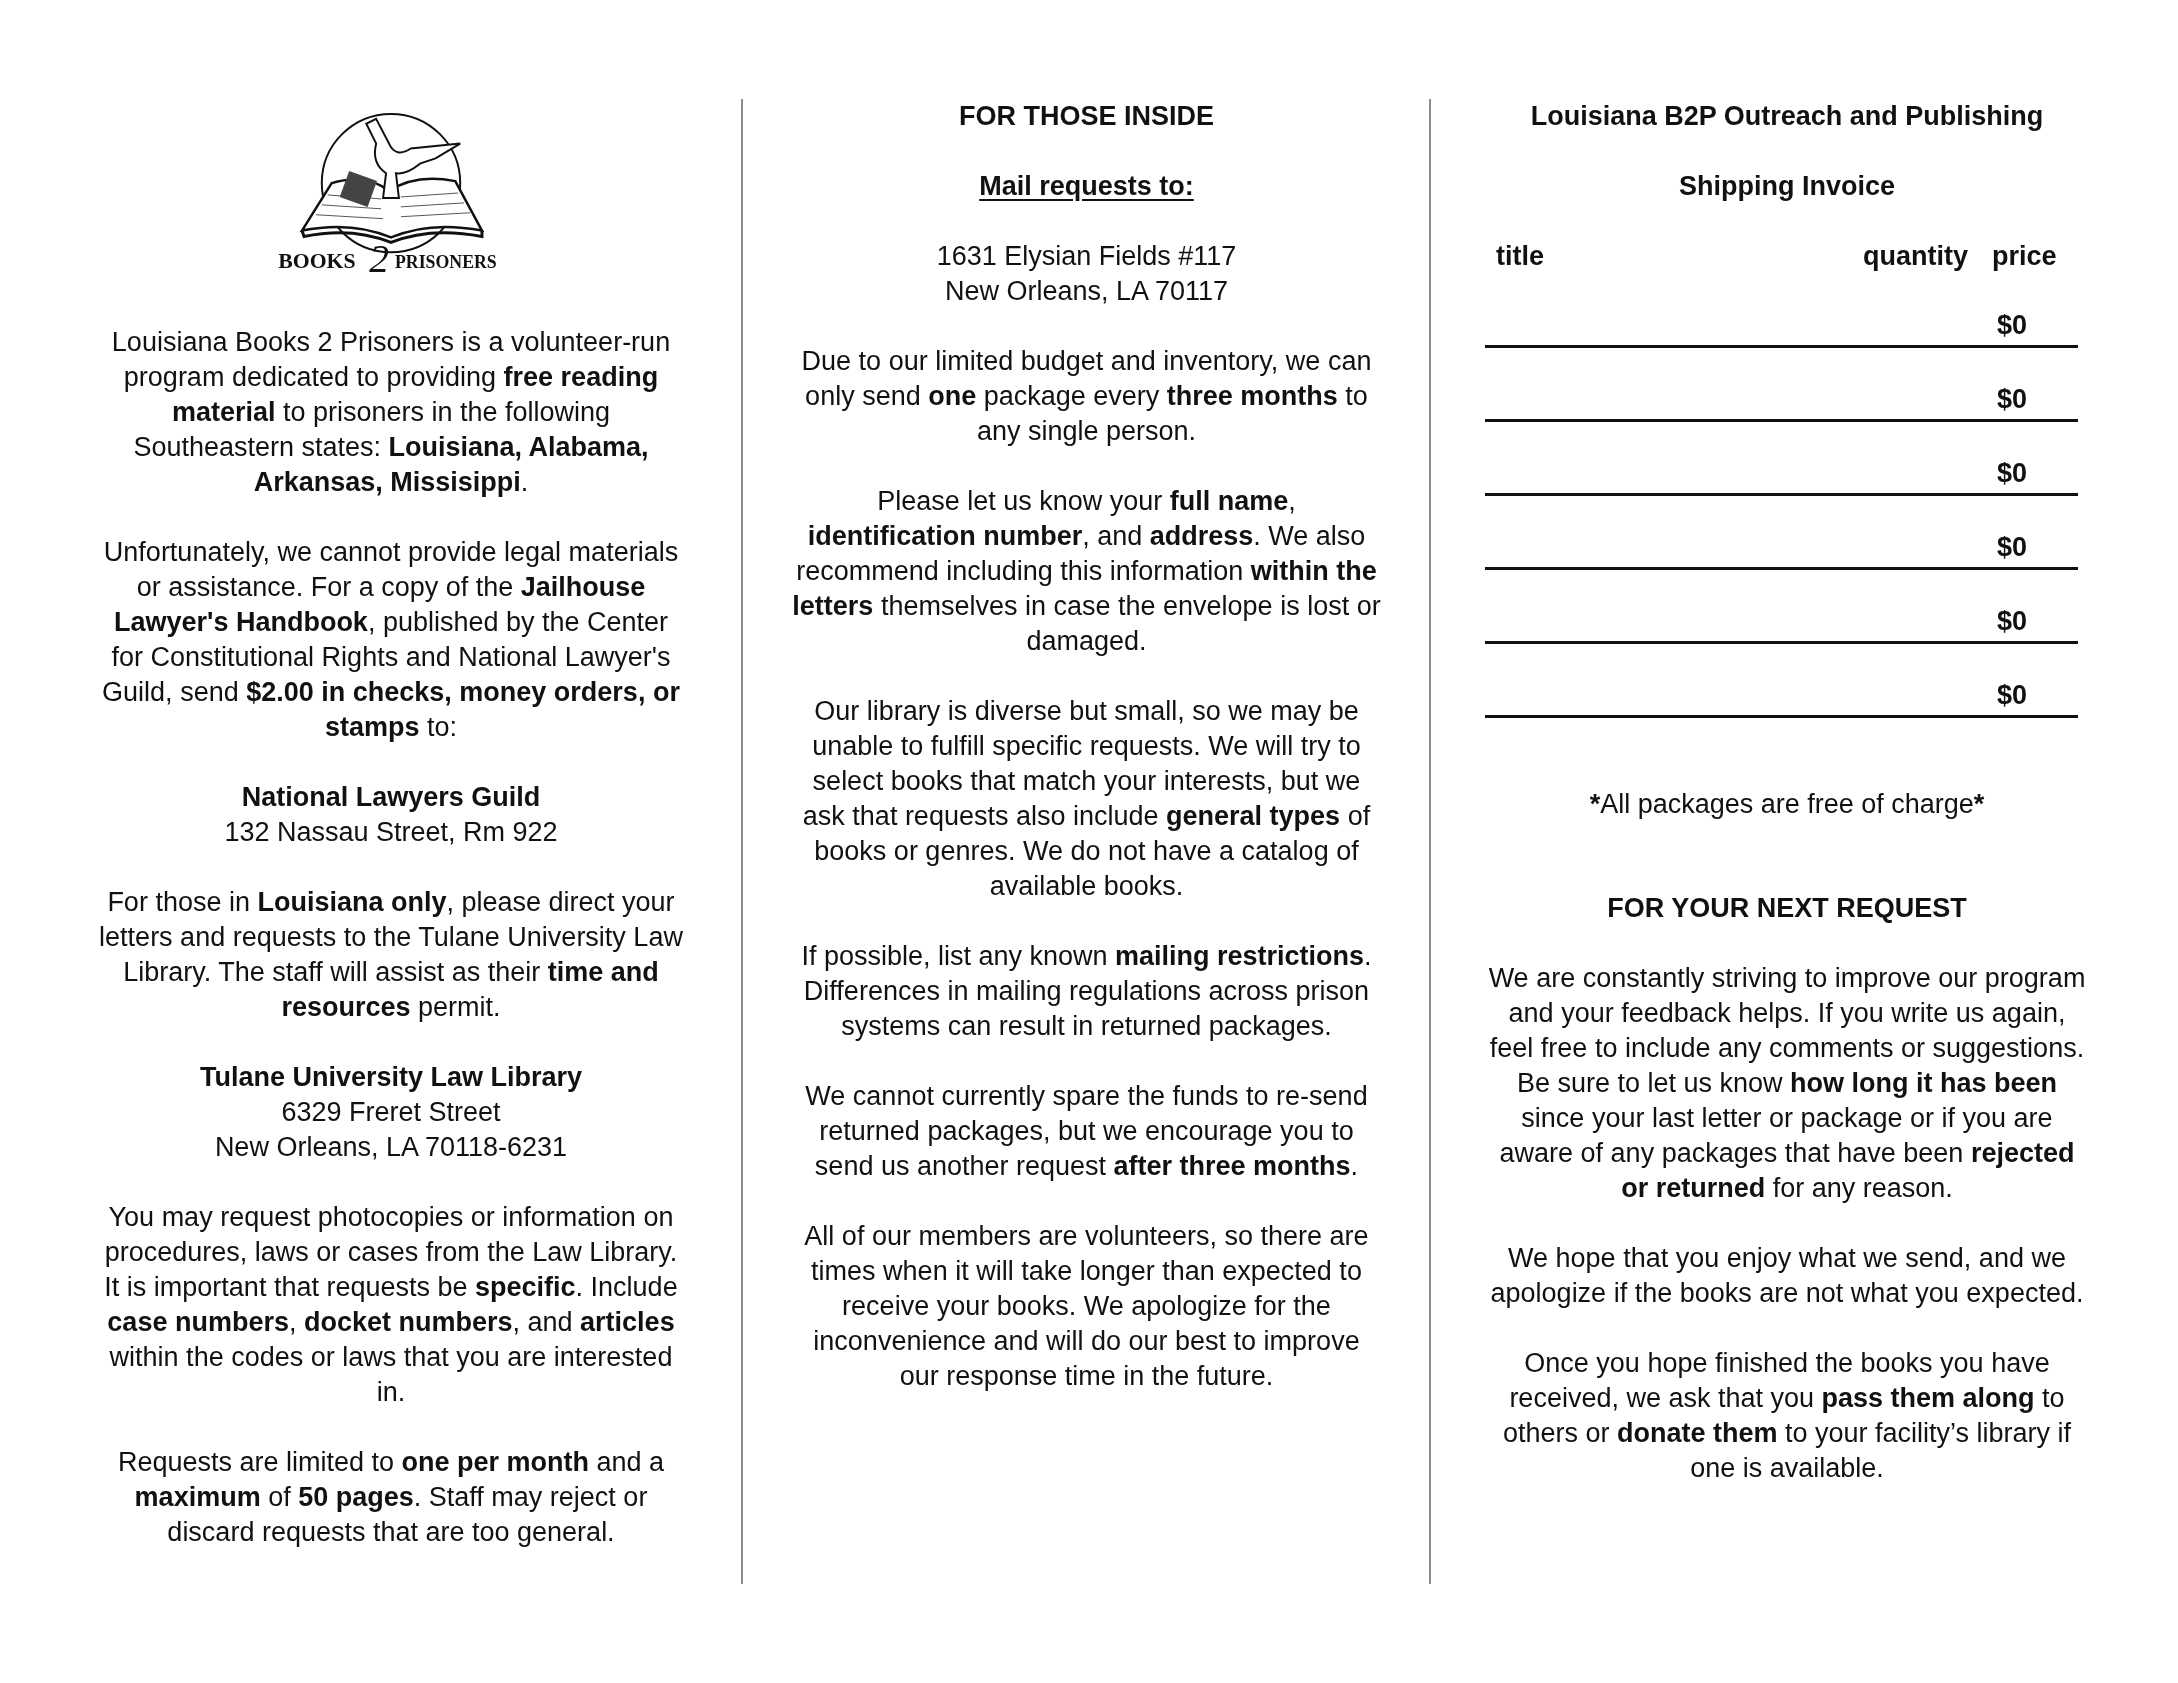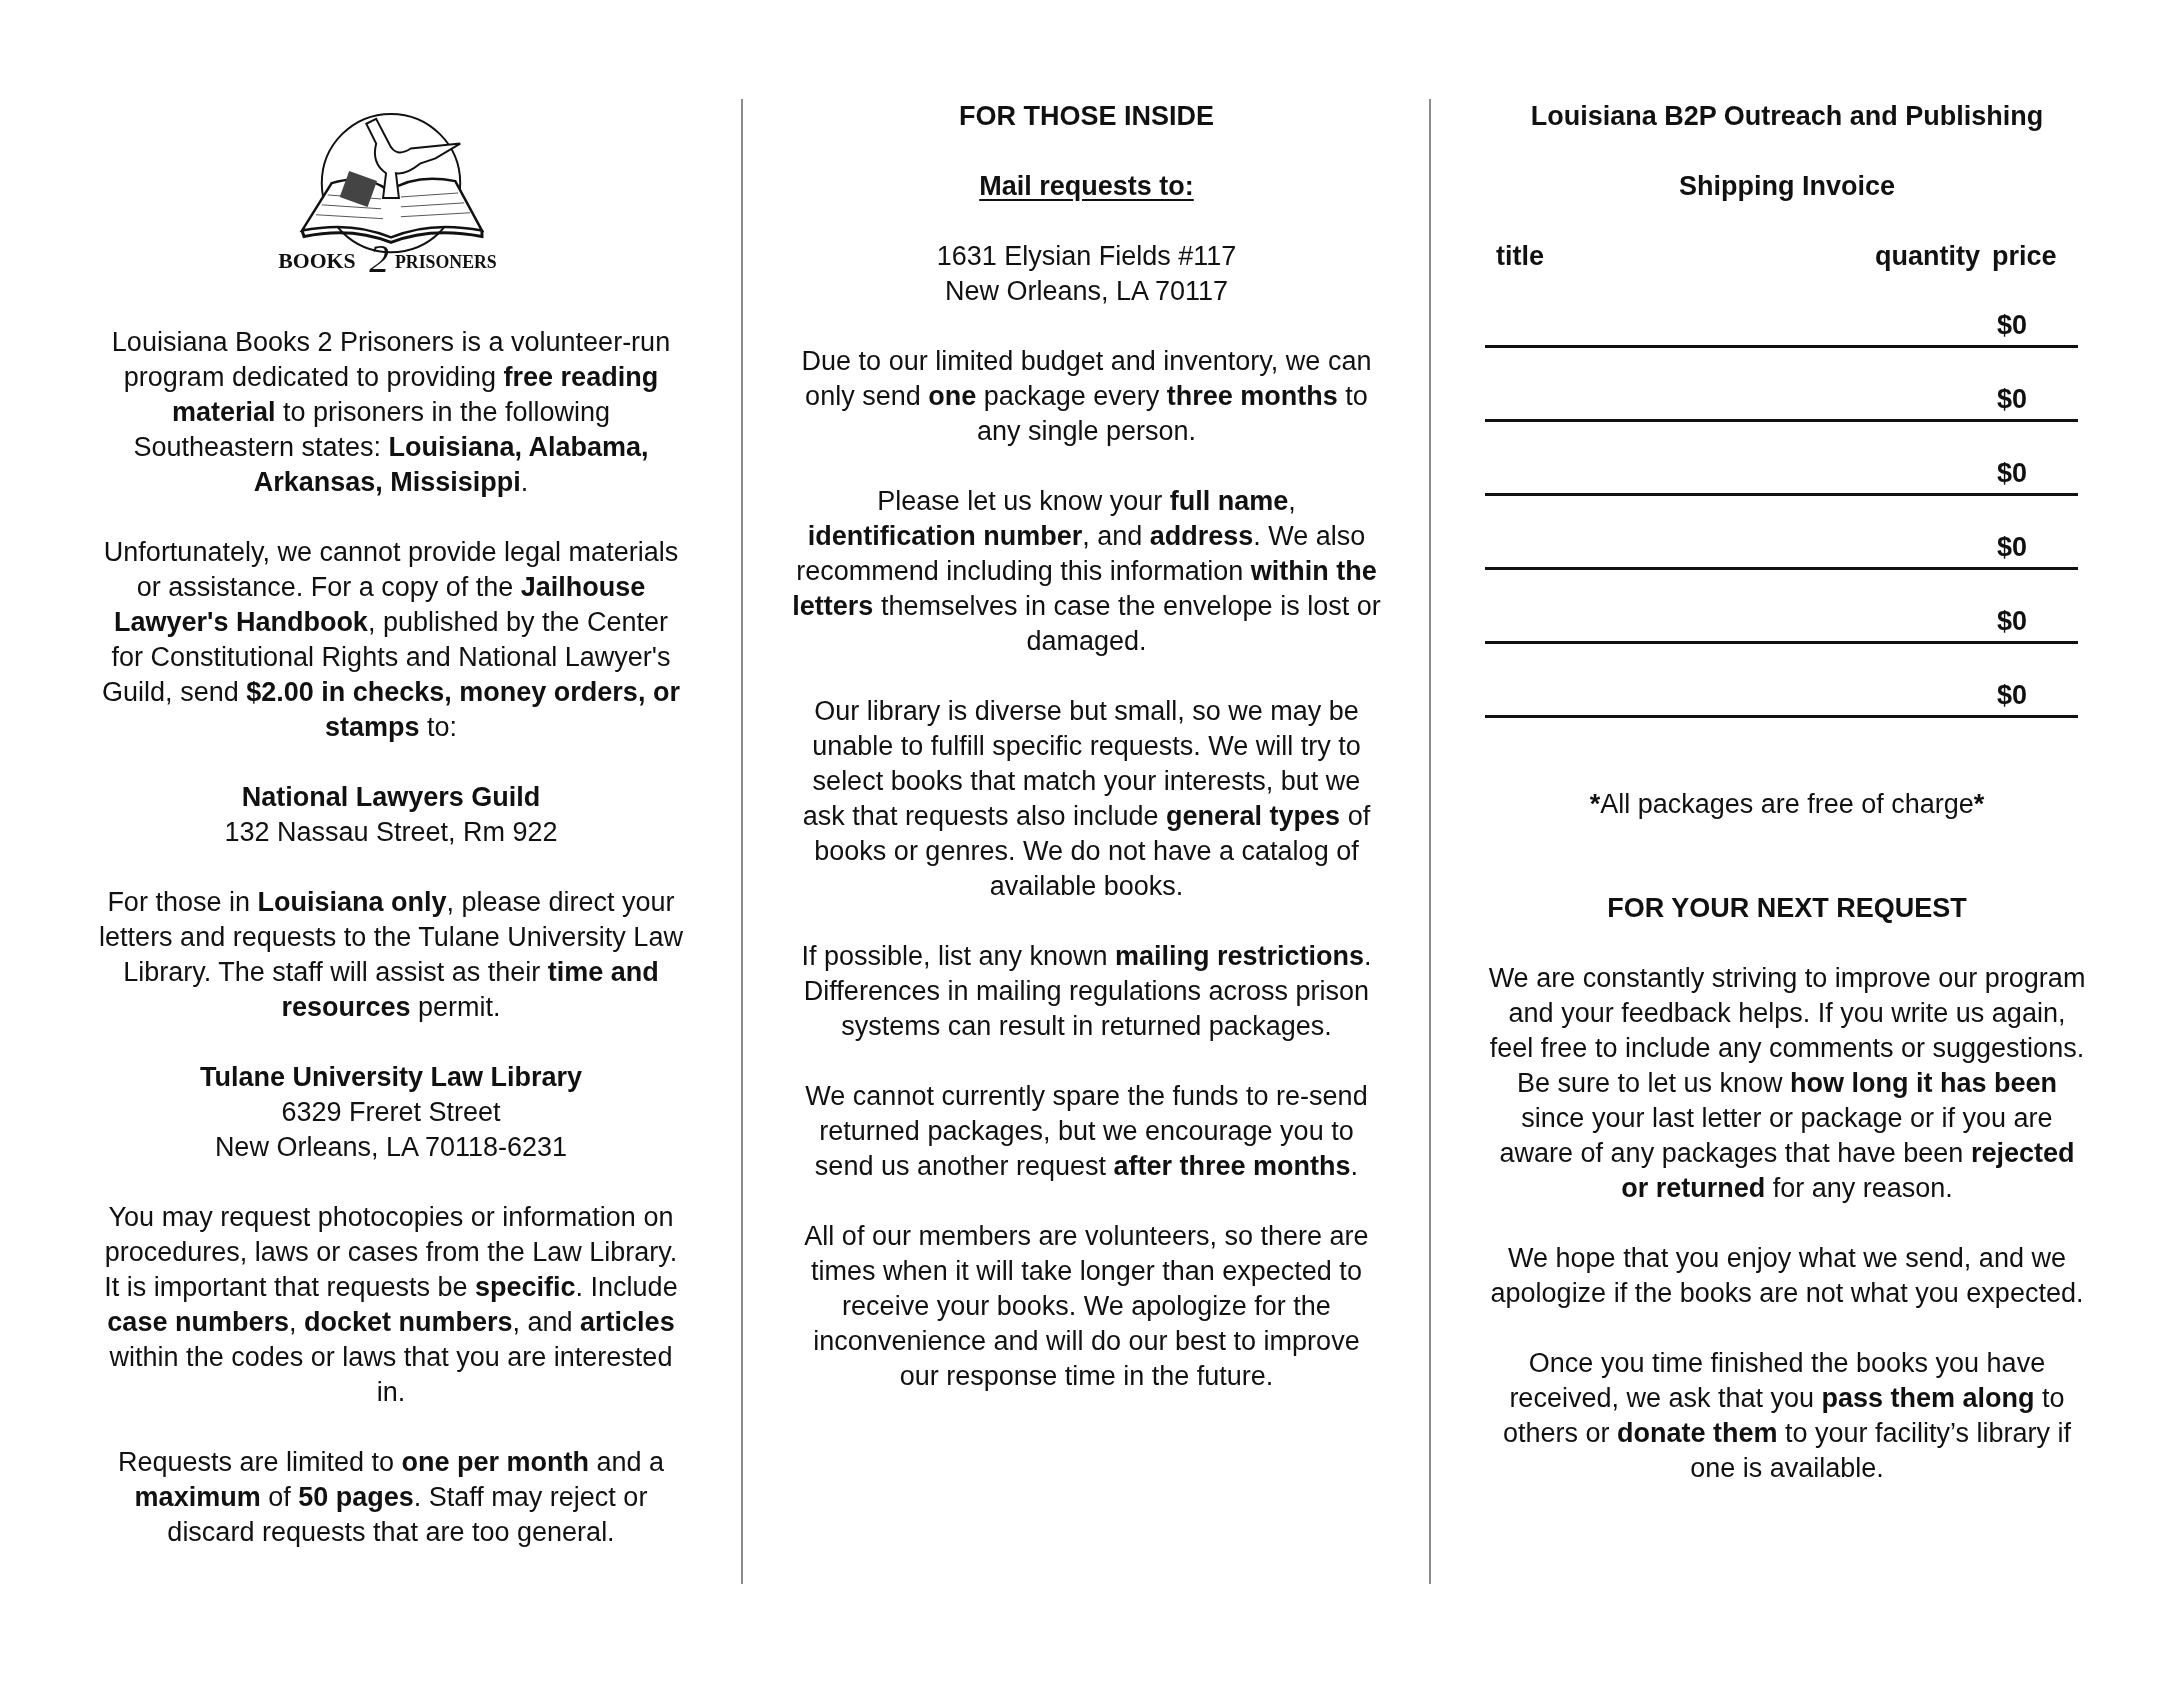--- a/index.html
+++ b/index.html
@@ -15,21 +15,21 @@
   #col-mid   { left: 792px; width: 589px; top: 99px; }
   #col-right { left: 1485px; width: 604px; top: 99px; }
   .divider { position: absolute; top: 99px; width: 1.5px; height: 1485px; background: #8c8c8c; }
   #divider-1 { left: 741px; }
   #divider-2 { left: 1429px; }
   p { margin: 0; }
   .gap { height: 35px; }
   .b { font-weight: bold; }
   .u { text-decoration: underline; text-underline-offset: 4px; text-align: center; }
   .logo { width: 238px; height: 176px; margin: 5px auto 45px auto; display: block; }
-  .inv-head { display: flex; align-items: baseline; height: 35px; font-weight: bold; }
+  .inv-head { display: flex; align-items: baseline; height: 35px; font-weight: bold; gap: 12px; }
   .inv-head .t { flex: 1; text-align: left; padding-left: 11px; }
   .inv-head .q { width: 129px; text-align: center; }
   .inv-head .p { width: 97px; text-align: left; }
   .inv-row { height: 71px; border-bottom: 3px solid #111; margin-right: 11px; position: relative; }
   .inv-row:first-of-type { height: 74px; }
   .inv-row .price { position: absolute; left: 512px; bottom: 2px; font-weight: bold; }
 </style>
 </head>
 <body>
 
@@ -127,15 +127,15 @@
   </div>
   <div style="height:69px"></div>
   <p><span class="b">*</span><span>All packages are free of charge</span><span class="b">*</span></p>
   <div style="height:69px"></div>
   <p class="b">FOR YOUR NEXT REQUEST</p>
   <div class="gap"></div>
   <p><span>We are constantly striving to improve our program and your feedback helps.  If you write us again, feel free to include any comments or suggestions.  Be sure to let us know </span><span class="b">how long it has been</span><span> since your last letter or package or if you are aware of any packages that have been </span><span class="b">rejected or returned</span><span> for any reason.</span></p>
   <div class="gap"></div>
   <p>We hope that you enjoy what we send, and we apologize if the books are not what you expected.</p>
   <div class="gap"></div>
-  <p><span>Once you time finished the books you have received, we ask that you </span><span class="b">pass them along</span><span> to others or </span><span class="b">donate them</span><span> to your facility’s library if one is available.</span></p>
+  <p><span>Once you hope finished the books you have received, we ask that you </span><span class="b">pass them along</span><span> to others or </span><span class="b">donate them</span><span> to your facility’s library if one is available.</span></p>
 </div>
 
 
 </body></html>

